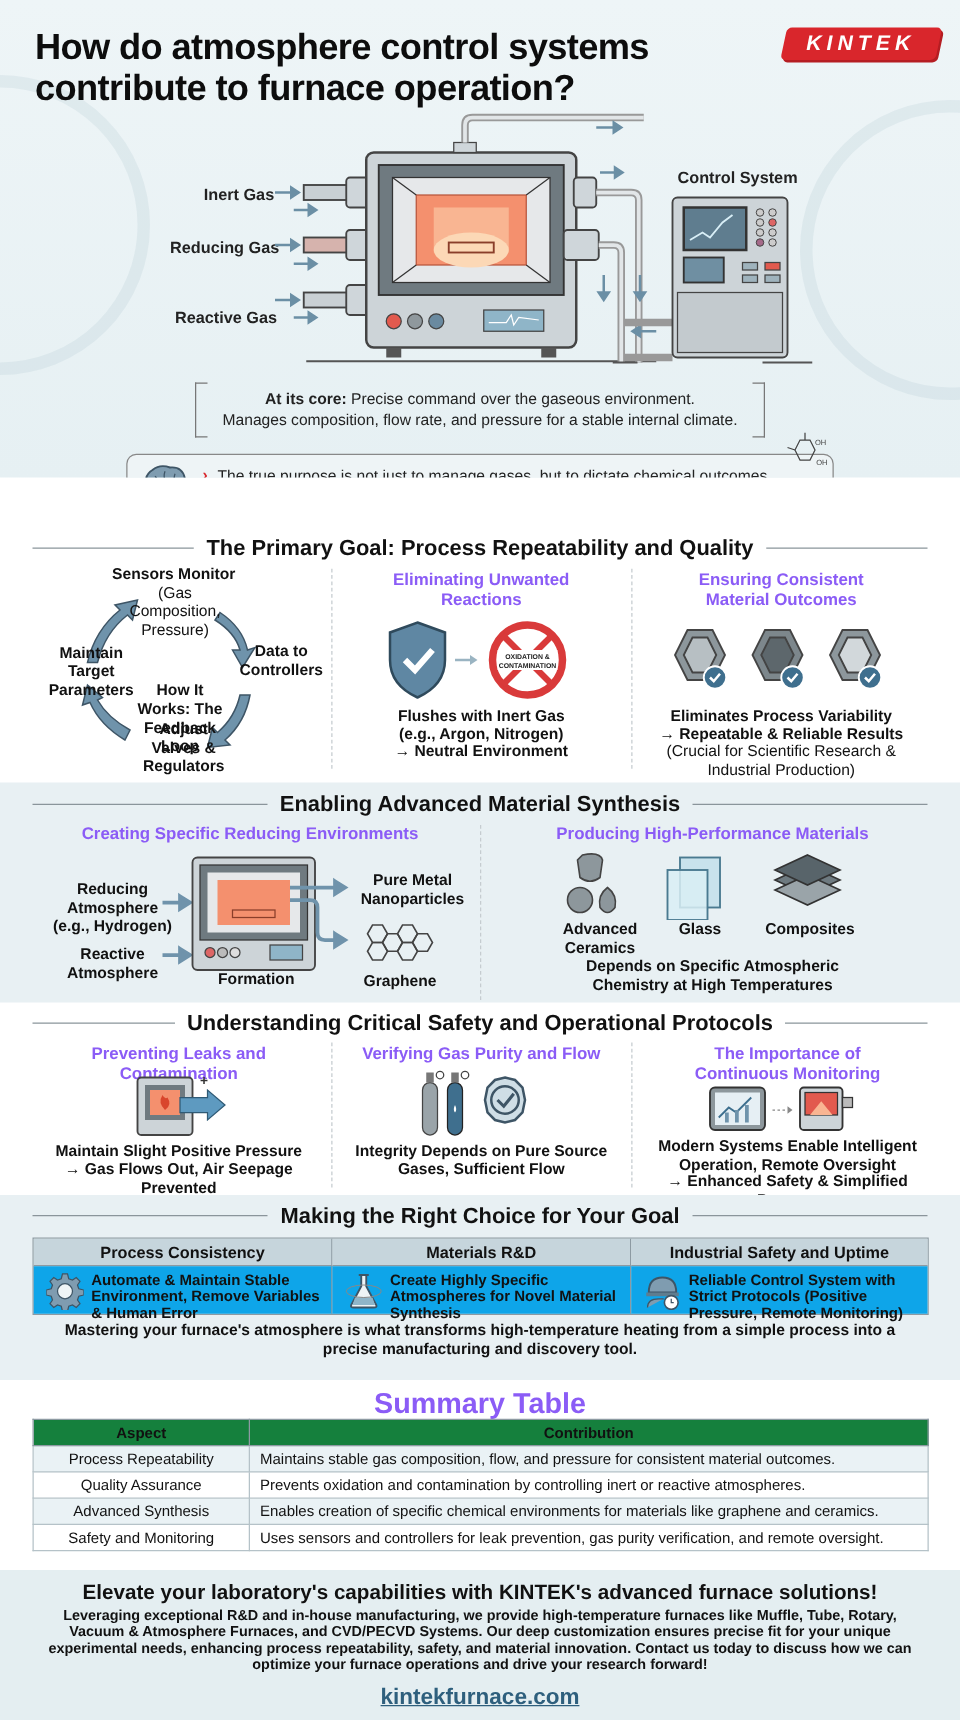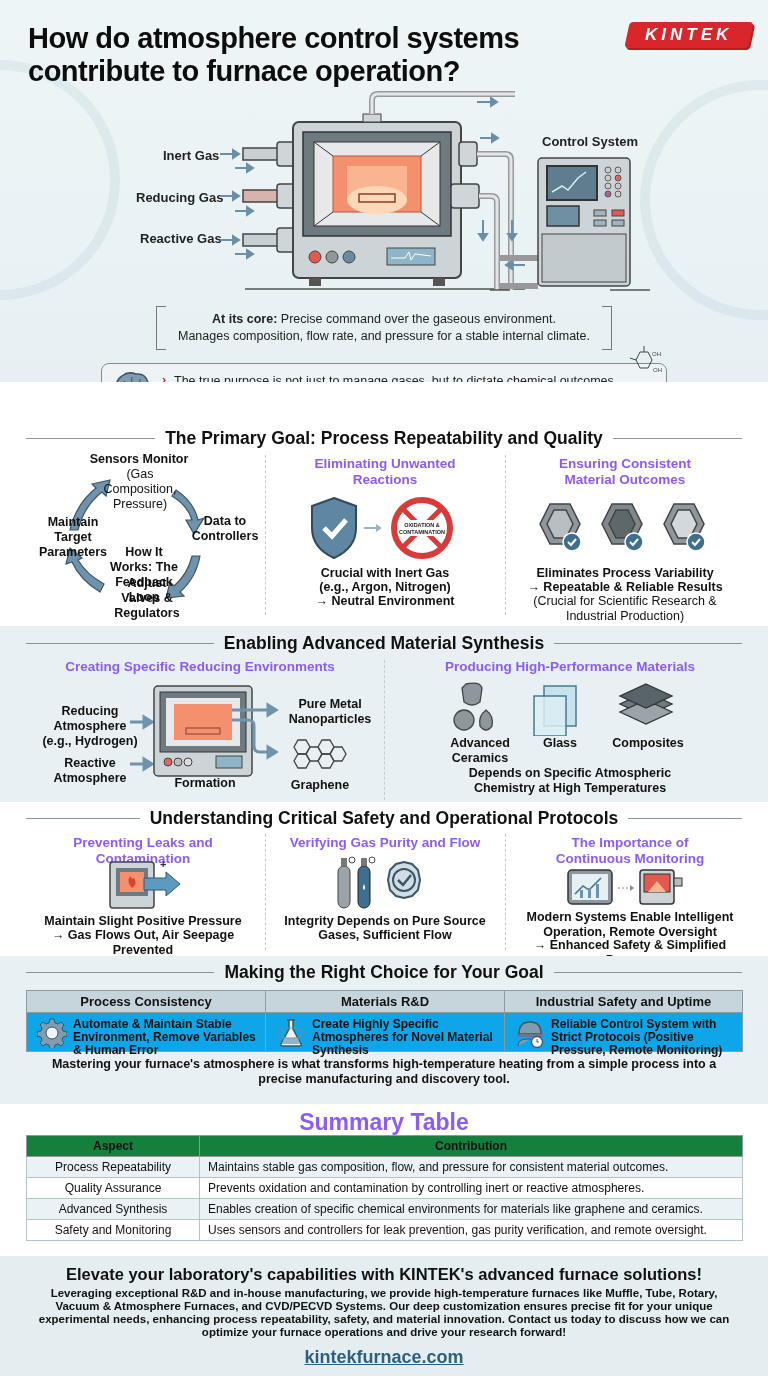--- a/index.html
+++ b/index.html
@@ -55,21 +55,21 @@
   <div class="deco-ring" style="left:-120px;top:60px;width:240px;height:240px;"></div>
   <div class="deco-ring" style="left:640px;top:80px;width:240px;height:240px;"></div>
 
   <h1 id="title">How do atmosphere control systems contribute to furnace operation?</h1>
   <div id="logo">
       <span>KINTEK</span>
     </div>
 
   <div class="gas-label" style="left:163px;top:148px;">Inert Gas</div>
   <div class="gas-label" style="left:136px;top:190px;">Reducing Gas</div>
-  <div class="gas-label" style="left:140px;top:231px;text-align:center;">Reactive Gas</div>
+  <div class="gas-label" style="left:140px;top:246px;text-align:center;">Reactive Gas</div>
 
   <svg class="abs" style="left:215px;top:90px;" width="320" height="205" viewBox="0 0 320 205">
 
     <g stroke="#6b8fa5" stroke-width="2" fill="#6b8fa5">
       <line x1="5" y1="64" x2="18" y2="64"></line>
         <polygon points="18,60 24,64 18,68"></polygon>
       <line x1="5" y1="106" x2="18" y2="106"></line>
         <polygon points="18,102 24,106 18,110"></polygon>
       <line x1="5" y1="150" x2="18" y2="150"></line>
         <polygon points="18,146 24,150 18,154"></polygon>
@@ -216,21 +216,21 @@
   <path d="M14 32 L22 40 L36 24" fill="none" stroke="#fff" stroke-width="5"></path>
   <line x1="54" y1="32" x2="66" y2="32" stroke="#9ab4c2" stroke-width="2"></line>
     <polygon points="66,28 72,32 66,36" fill="#9ab4c2"></polygon>
   <circle cx="112" cy="32" r="28" fill="#fff" stroke="#d93a3a" stroke-width="6"></circle>
   <line x1="92" y1="12" x2="132" y2="52" stroke="#d93a3a" stroke-width="5"></line>
   <line x1="132" y1="12" x2="92" y2="52" stroke="#d93a3a" stroke-width="5"></line>
   <rect x="88" y="24" width="48" height="16" fill="#fff"></rect>
   <text x="112" y="31" font-size="5.5" text-anchor="middle" fill="#222" font-weight="700">OXIDATION &amp;</text>
   <text x="112" y="38" font-size="5.5" text-anchor="middle" fill="#222" font-weight="700">CONTAMINATION</text>
 </svg>
-<div class="txt bold" style="left:300px;top:566px;width:170px;">Crucial with Inert Gas</div>
+<div class="txt bold" style="left:300px;top:566px;width:170px;">Flushes with Inert Gas</div>
 <div class="txt bold" style="left:300px;top:580px;width:170px;">(e.g., Argon, Nitrogen)</div>
 <div class="txt bold" style="left:300px;top:594px;width:170px;">→ Neutral Environment</div>
 
 <div class="sub-h" style="left:540px;top:456px;width:170px;">Ensuring Consistent Material Outcomes</div>
 <svg class="abs" style="left:530px;top:500px;" width="200" height="56" viewBox="0 0 200 56">
   <g stroke="#444" stroke-width="1.5">
     <polygon points="20,4 40,4 50,24 40,44 20,44 10,24" fill="#8d979c"></polygon>
     <polygon points="24,10 36,10 43,24 36,38 24,38 17,24" fill="#b7bfc3"></polygon>
     <polygon points="82,4 102,4 112,24 102,44 82,44 72,24" fill="#7d878c"></polygon>
     <polygon points="86,10 98,10 105,24 98,38 86,38 79,24" fill="#5d676c"></polygon>

